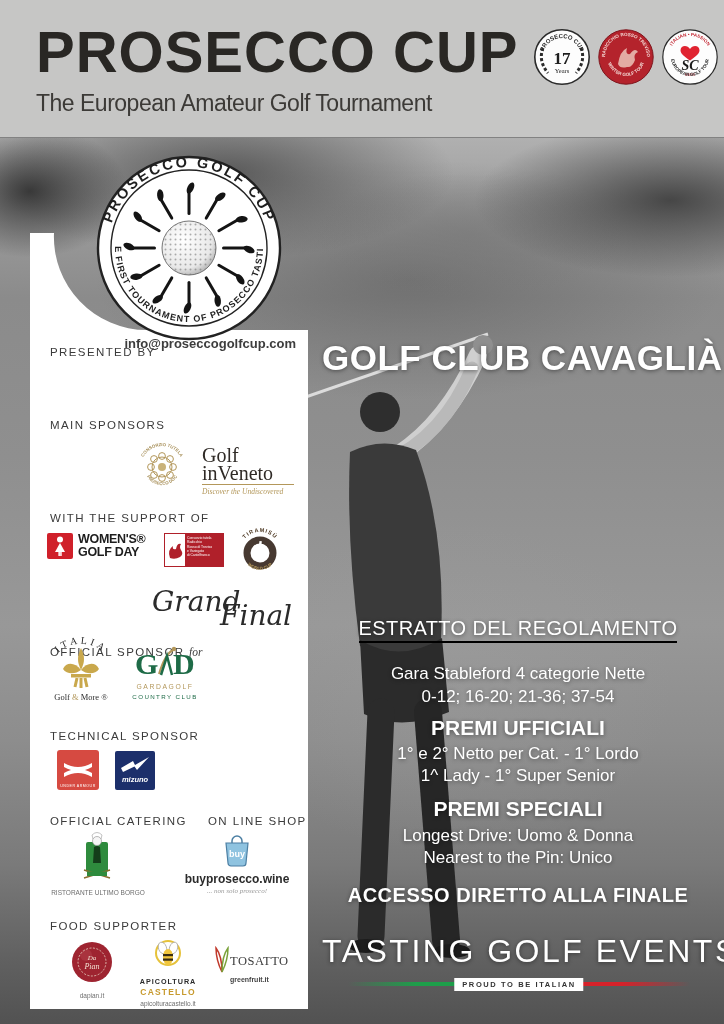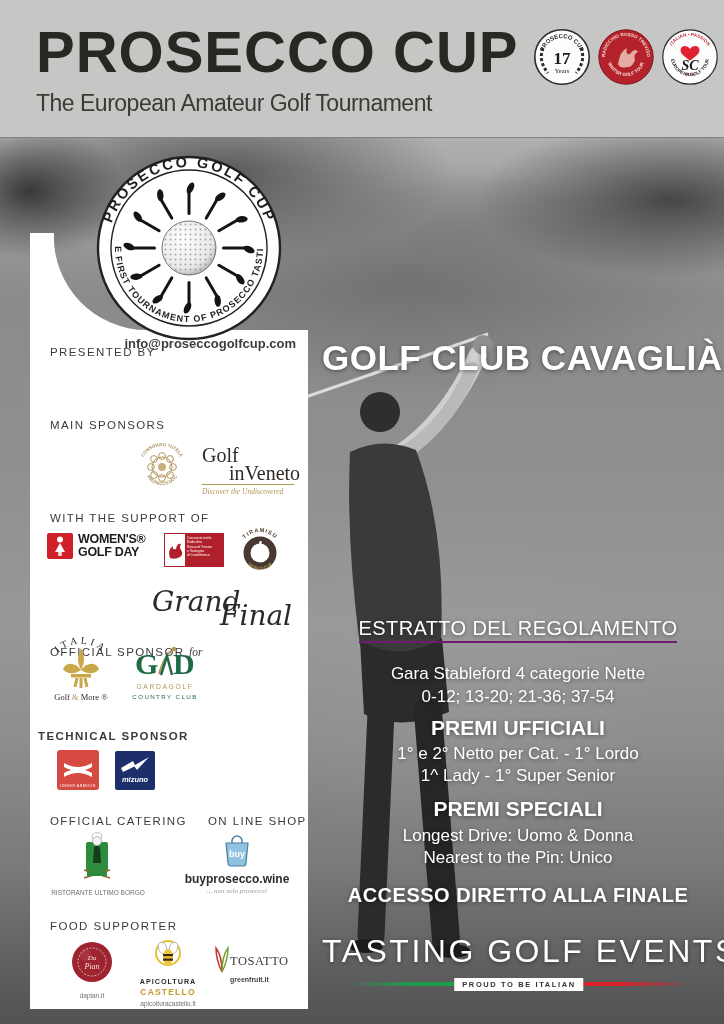--- a/index.html
+++ b/index.html
@@ -42,21 +42,21 @@
   .rad-box{display:flex;border:1px solid #b0202a;width:58px;height:32px;background:#fff;}
   .rad-right{background:#b0202a;color:#fff;font-size:3.4px;line-height:1.25;padding:2px 2px;flex:1;}
   .script{font-family:"DejaVu Serif",serif;font-style:italic;color:#2b2b2b;}
   .gold{color:#b3975a;}
   
   .right{position:absolute;left:322px;top:0;width:392px;height:1024px;z-index:3;text-align:center;color:#fff;}
   .right>div{position:absolute;left:0;right:0;text-shadow:0 1px 4px rgba(0,0,0,.45);white-space:nowrap;}
   .club{top:338px;font-size:35px;font-weight:bold;letter-spacing:.5px;}
   .date{top:387px;font-size:27px;}
   .estratto{top:617px;font-size:20px;letter-spacing:.4px;}
-  .estratto span{border-bottom:2px solid #701a75;padding-bottom:2px;}
+  .estratto span{border-bottom:2px solid #000000;padding-bottom:2px;}
   .body17{font-size:17px;}
   .bold21{font-size:21px;font-weight:bold;}
   .tricolor{position:absolute;left:348px;top:982px;width:342px;height:4px;z-index:3;
     background:linear-gradient(90deg,rgba(30,158,74,0) 0%,#1e9e4a 20%,#1e9e4a 34%,#ffffff 34%,#ffffff 66%,#d6222a 66%,#d6222a 80%,rgba(214,34,42,0) 100%);}
   .tricolor-label{position:absolute;left:50%;top:-4px;transform:translateX(-50%);
     background:#fff;color:#333;font-size:7.5px;font-weight:bold;letter-spacing:1.6px;
     padding:2px 8px;white-space:nowrap;}
 </style>
 </head>
 <body>
@@ -183,21 +183,21 @@
           <circle cx="18" cy="18" r="3.4"></circle>
       </g>
       <path id="czt" d="M5 26 A21 21 0 0 1 47 26" fill="none"></path>
       <text font-size="4.4" font-weight="bold" fill="#a8905a"><textPath href="#czt" startOffset="50%" text-anchor="middle">CONSORZIO TUTELA</textPath></text>
       <path id="czb" d="M8 26 A18 18 0 0 0 44 26" fill="none"></path>
       <text font-size="4.4" font-weight="bold" fill="#a8905a"><textPath href="#czb" startOffset="50%" text-anchor="middle">PROSECCO DOC</textPath></text>
     </svg>
 
     <div style="left:172px;top:212px;width:100px;height:54px;">
       <div class="giv1" style="left:0;top:0;">Golf</div>
-      <div class="giv2" style="left:0;top:18px;margin-left:27px;">inVeneto</div>
+      <div class="giv2" style="left:0;top:18px;">inVeneto</div>
       <div style="left:0;top:39px;width:92px;height:1px;background:#b3975a;"></div>
       <div class="giv-tag" style="left:0;top:42px;">Discover the Undiscovered</div>
     </div>
 
     <div class="slabel" style="left:20px;top:279px;">WITH THE SUPPORT OF</div>
 
     <div style="left:17px;top:299px;width:100px;height:30px;">
       <svg style="left:0;top:1px;" width="26" height="26" viewBox="0 0 26 26">
         <rect width="26" height="26" rx="2" fill="#d0202a"></rect>
         <circle cx="13" cy="6.5" r="3" fill="#fff"></circle>
@@ -261,21 +261,21 @@
         <text x="6" y="32" font-family="Liberation Serif,serif" font-weight="bold" font-size="30" fill="#1e6b47">G</text>
         <text x="44" y="32" font-family="Liberation Serif,serif" font-weight="bold" font-size="30" fill="#1e6b47">D</text>
         <path d="M30 32 Q36 12 44 8" stroke="#b3975a" stroke-width="2" fill="none"></path>
         <circle cx="45" cy="7" r="2.2" fill="#b3975a"></circle>
         <path d="M32 33 L38 14 L43 33" stroke="#1e6b47" stroke-width="2.5" fill="none"></path>
       </svg>
       <div style="left:0;top:41px;width:80px;text-align:center;font-size:6.8px;letter-spacing:1.6px;color:#b3975a;">GARDAGOLF</div>
       <div style="left:0;top:51px;width:80px;text-align:center;font-size:6.2px;letter-spacing:1.4px;color:#1e6b47;">COUNTRY CLUB</div>
     </div>
 
-    <div class="slabel" style="left:8px;top:497px;font-weight:bold;">TECHNICAL SPONSOR</div>
+    <div class="slabel" style="left:20px;top:497px;">TECHNICAL SPONSOR</div>
 
     <svg style="left:27px;top:517px;" width="42" height="40" viewBox="0 0 42 40">
       <rect width="42" height="40" rx="3" fill="#d64a41"></rect>
       <path d="M7 13 Q21 21 35 13 L35 17 Q21 25 7 17 Z" fill="#fff"></path>
       <path d="M7 27 Q21 19 35 27 L35 23 Q21 15 7 23 Z" fill="#fff"></path>
       <text x="21" y="36.5" text-anchor="middle" font-size="3.6" letter-spacing="0.5" fill="#fff">UNDER ARMOUR</text>
     </svg>
 
     <svg style="left:85px;top:518px;" width="40" height="39" viewBox="0 0 40 39">
       <rect width="40" height="39" rx="2" fill="#1c2f6b"></rect>
@@ -335,21 +335,21 @@
       <div style="left:16px;top:10px;font-family:'Liberation Serif',serif;font-size:12.5px;letter-spacing:0.5px;color:#3a3a3a;">TOSATTO</div>
       <div style="left:16px;top:32px;font-size:7px;font-weight:bold;color:#444;">greenfruit.it</div>
     </div>
   </div>
 
   <div class="right">
     <div class="club">GOLF CLUB CAVAGLIÀ</div>
 
     <div class="estratto"><span>ESTRATTO DEL REGOLAMENTO</span></div>
     <div class="body17" style="top:664px;">Gara Stableford 4 categorie Nette</div>
-    <div class="body17" style="top:687px;">0-12; 13-20; 21-36; 37-54</div>
+    <div class="body17" style="top:687px;">0-12; 16-20; 21-36; 37-54</div>
 
     <div class="bold21" style="top:716px;">PREMI UFFICIALI</div>
     <div class="body17" style="top:744px;">1° e 2° Netto per Cat. - 1° Lordo</div>
     <div class="body17" style="top:766px;">1^ Lady - 1° Super Senior</div>
 
     <div class="bold21" style="top:797px;">PREMI SPECIALI</div>
     <div class="body17" style="top:848px;">Nearest to the Pin: Unico</div>
     <div class="body17" style="top:826px;">Longest Drive: Uomo &amp; Donna</div>
 
     <div style="top:884px;font-size:20px;font-weight:bold;letter-spacing:.5px;">ACCESSO DIRETTO ALLA FINALE</div>

